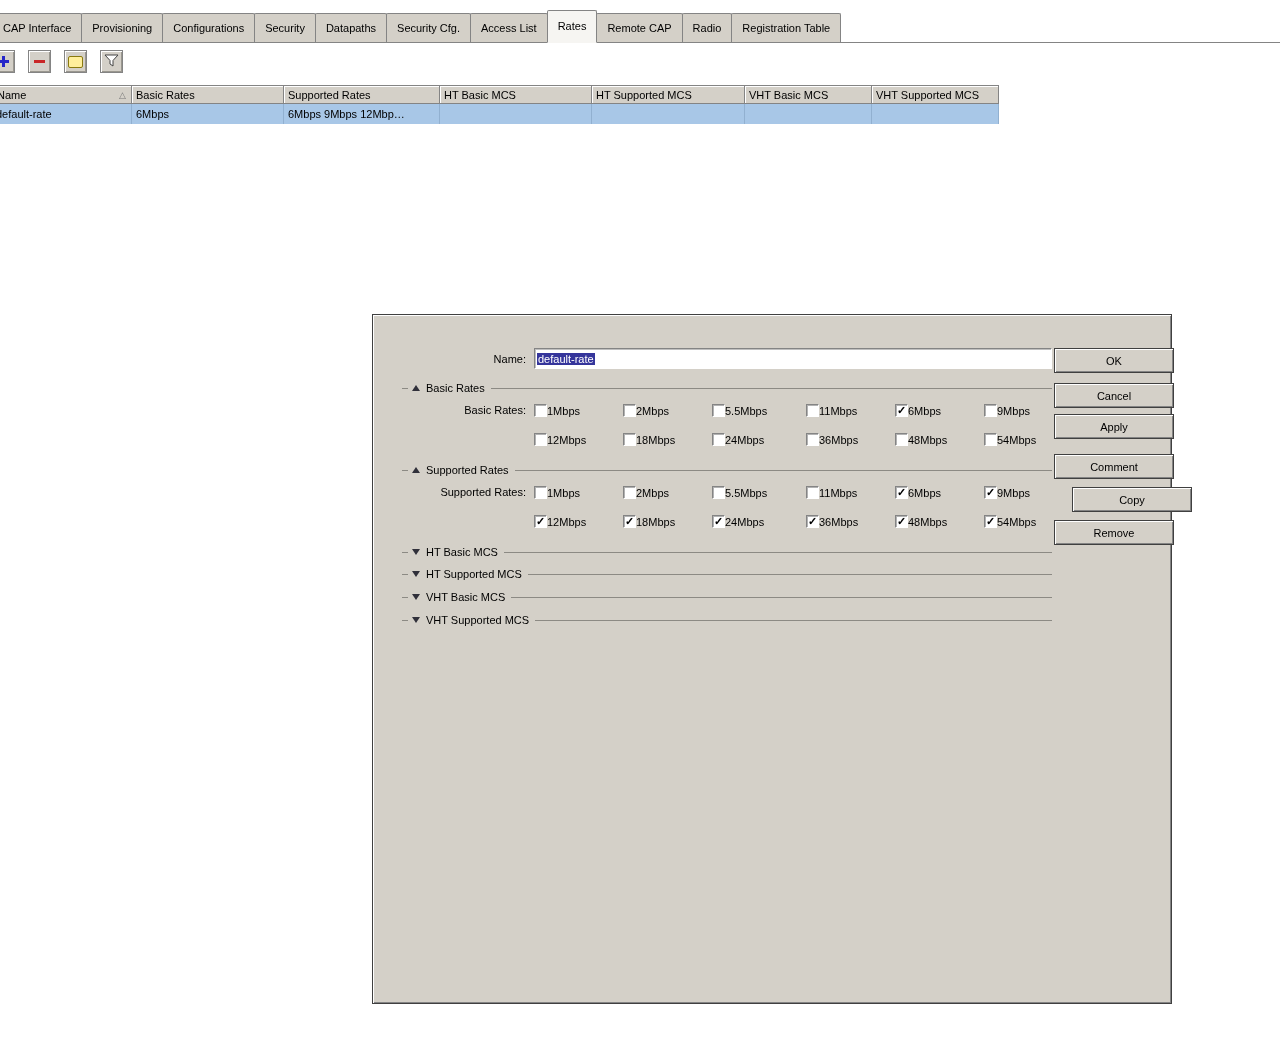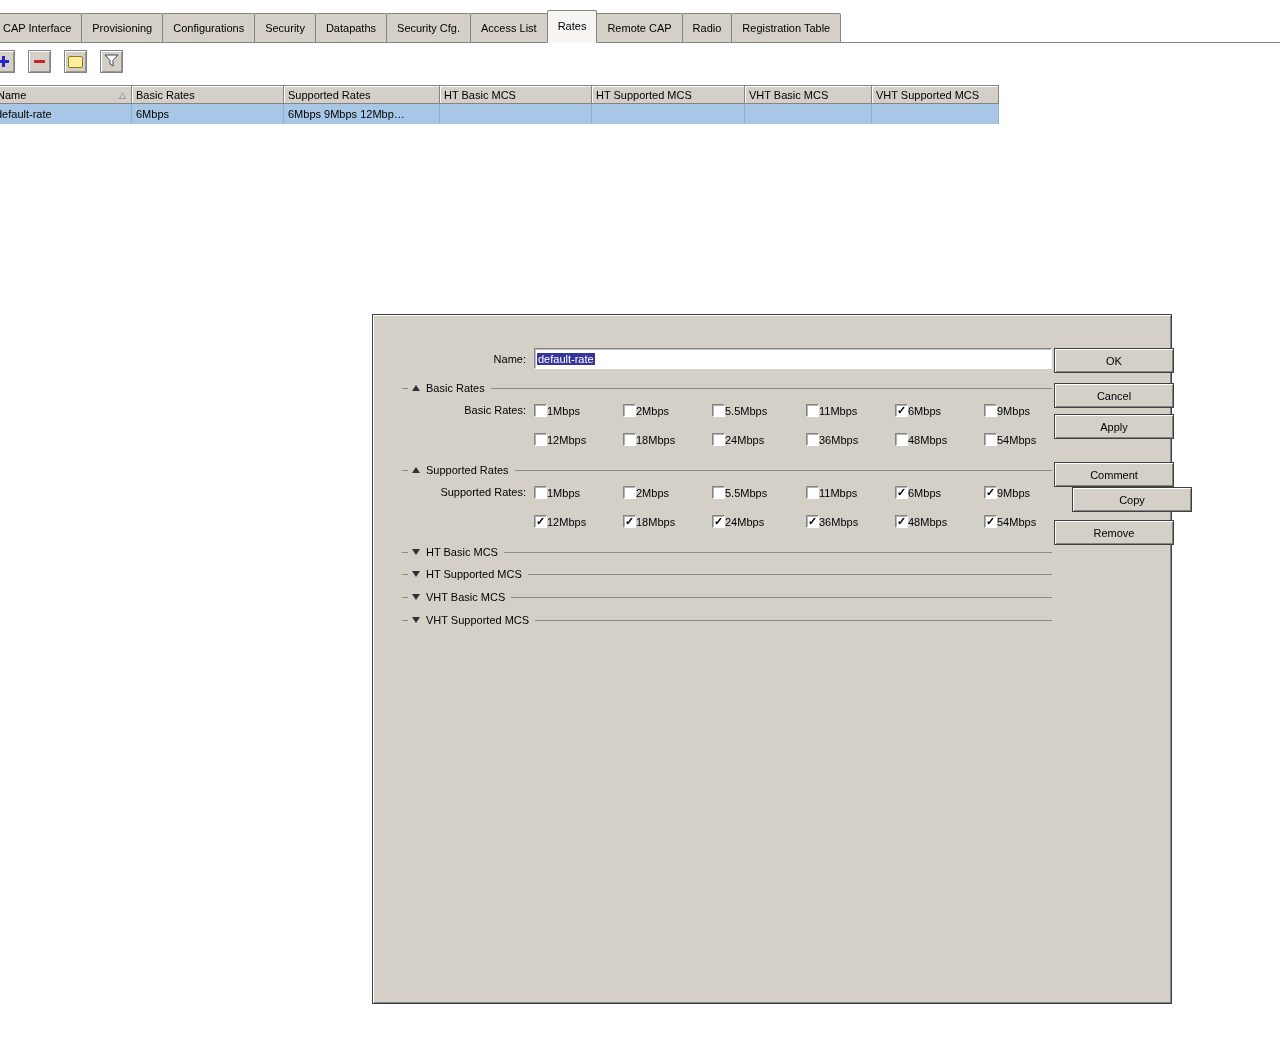--- a/index.html
+++ b/index.html
@@ -327,17 +327,17 @@
         <span class="dash"></span>
         <span class="tri down"></span>
         <span class="sec-label">VHT Supported MCS</span>
         <span class="rule"></span>
       </div>
     </div>
   <div class="buttons-pane">
       <button class="dlg-btn" style="top: 33px;">OK</button>
       <button class="dlg-btn" style="top: 68px;">Cancel</button>
       <button class="dlg-btn" style="top: 99px;">Apply</button>
-      <button class="dlg-btn" style="top: 139px; margin-top: 8px;">Comment</button>
+      <button class="dlg-btn" style="top: 139px;">Comment</button>
       <button class="dlg-btn" style="top: 172px; margin-left: 18px;">Copy</button>
       <button class="dlg-btn" style="top: 205px;">Remove</button>
     </div>
 </div>
 
 </body></html>

